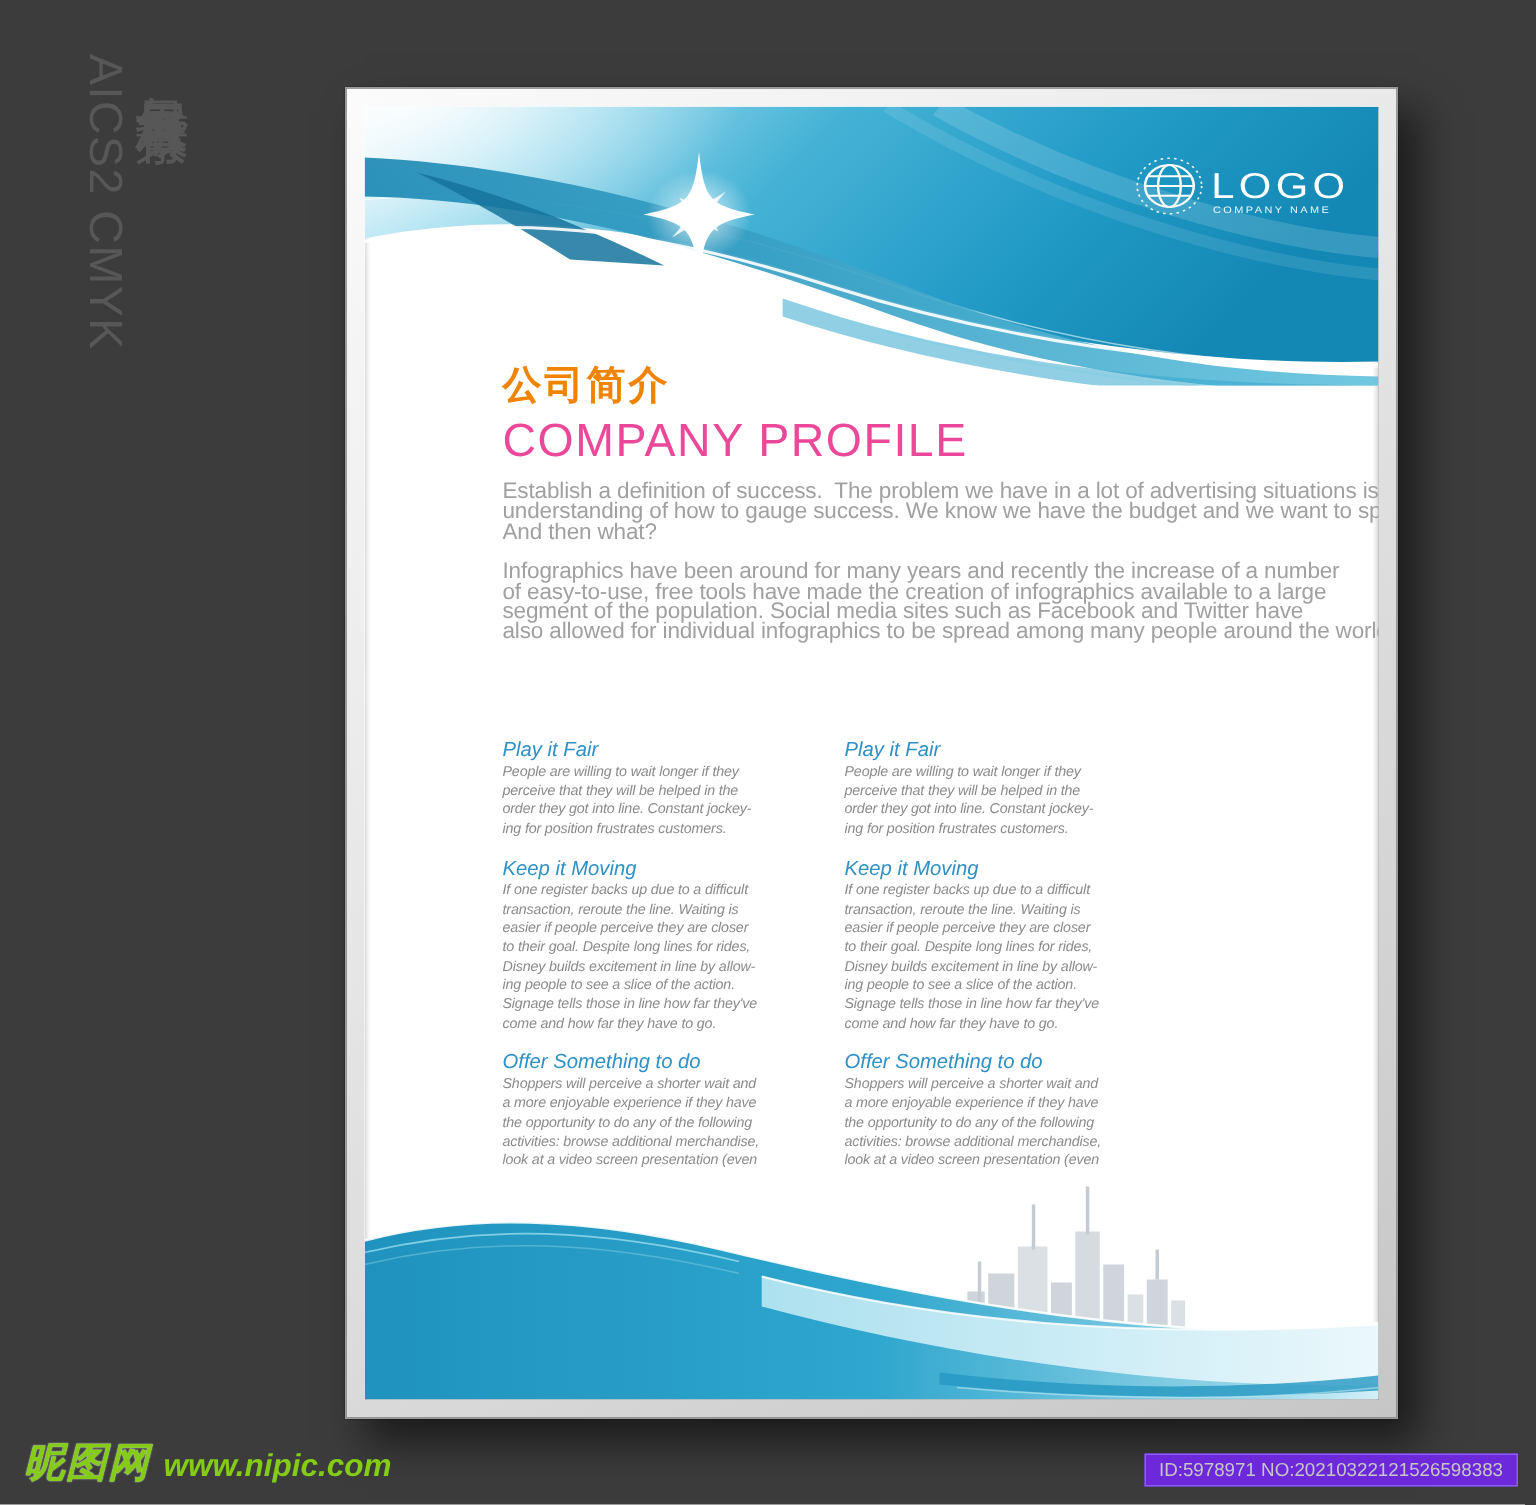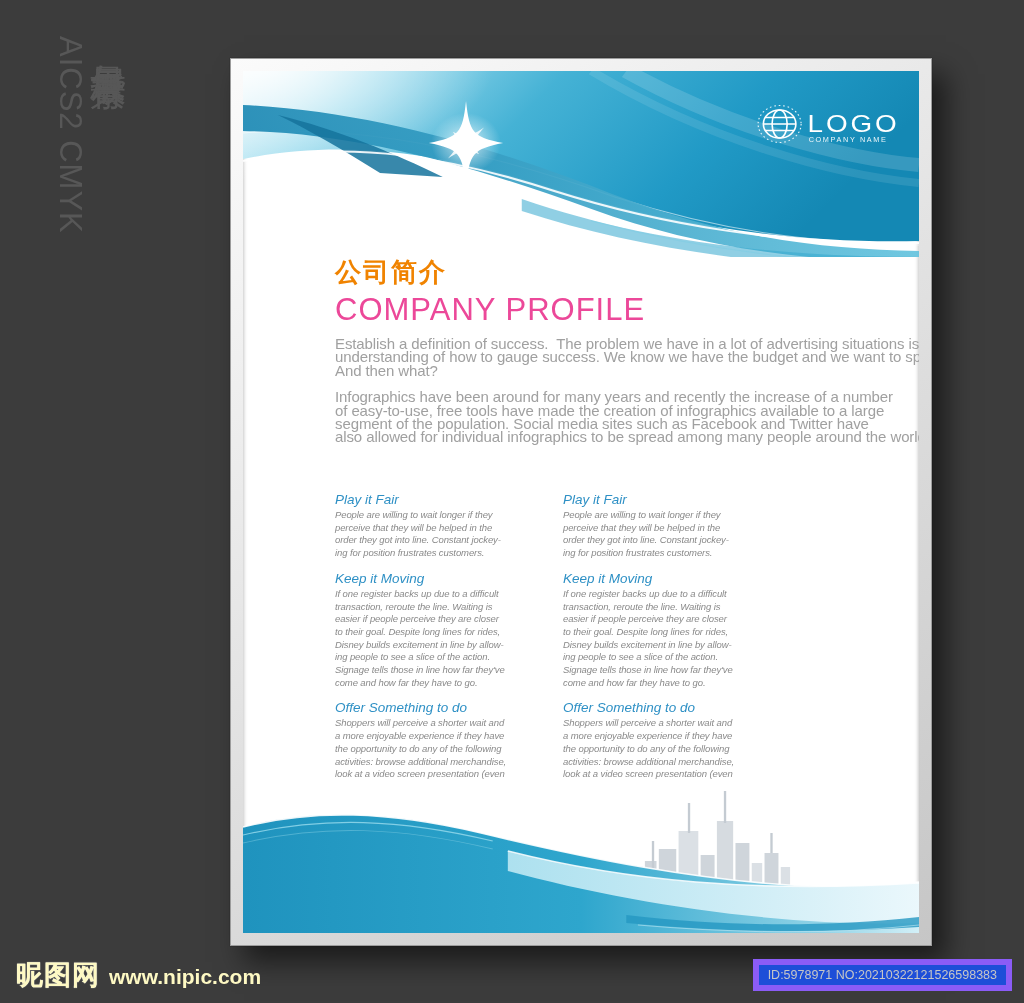--- a/index.html
+++ b/index.html
@@ -32,46 +32,46 @@
   }
   .poster {
     position:relative; width:100%; height:100%;
     background:#ffffff; overflow:hidden;
     box-shadow:inset 0 0 4px rgba(0,0,0,0.35);
   }
   .top-wave   { position:absolute; top:0; left:0; width:100%; height:186px; display:block; }
   .bottom-wave{ position:absolute; bottom:0; left:0; width:100%; height:158px; display:block; }
 
   
-  .poster-content { position:absolute; left:92px; top:184px; width:460px; }
+  .poster-content { position:absolute; left:92px; top:168px; width:460px; }
   .title-cn { font-size:26px; font-weight:bold; color:#f08300; letter-spacing:2px; }
   .title-en { font-size:31px; color:#ec4899; letter-spacing:1px; margin-top:2px; }
   .tagline  { font-size:15px; color:#9c9d9d; letter-spacing:1px; margin-top:15px; }
   .intro-para {
     font-size:15px; line-height:13.4px; color:#a0a0a0;
     margin-top:9px; white-space:pre; letter-spacing:-0.1px;
   }
   .intro-para.second { margin-top:13px; }
 
   .columns { position:absolute; left:92px; top:421px; display:flex; gap:19px;font-style:italic; }
   .column  { width:209px; }
   .section { margin-bottom:11px; }
   .section-heading { font-size:13.5px; color:#2e90c5; margin-bottom:2px; }
   .section-body {
     font-size:9.5px; line-height:12.7px; color:#8a8a8a;
     white-space:pre; letter-spacing:-0.1px;
   }
 
   
-  .footer-site { position:absolute; left:16px; bottom:10px; display:flex; align-items:baseline; color:#fef9c3; }
+  .footer-site { position:absolute; left:16px; bottom:10px; display:flex; align-items:baseline; color:#84cc16;font-style:italic; }
   .footer-site .site-name { font-size:27px; font-weight:bold; letter-spacing:1px; text-shadow:0 0 1px #fff; }
   .footer-site .site-url  { font-size:21px; margin-left:9px; font-weight:bold; }
   .id-box {
     position:absolute; right:12px; bottom:12px;
-    border:6px solid #8b5cf6; background:#1d4ed8;
+    border:1px solid #8b5cf6; background:#6d28d9;
     color:#c6c6c6; font-size:12.5px; padding:3px 9px;
   }
 </style>
 </head>
 <body>
 
 <div class="side-watermark">
   <div class="cn">矢量展板背景</div>
   <div class="latin">AICS2 CMYK</div>
 </div>

